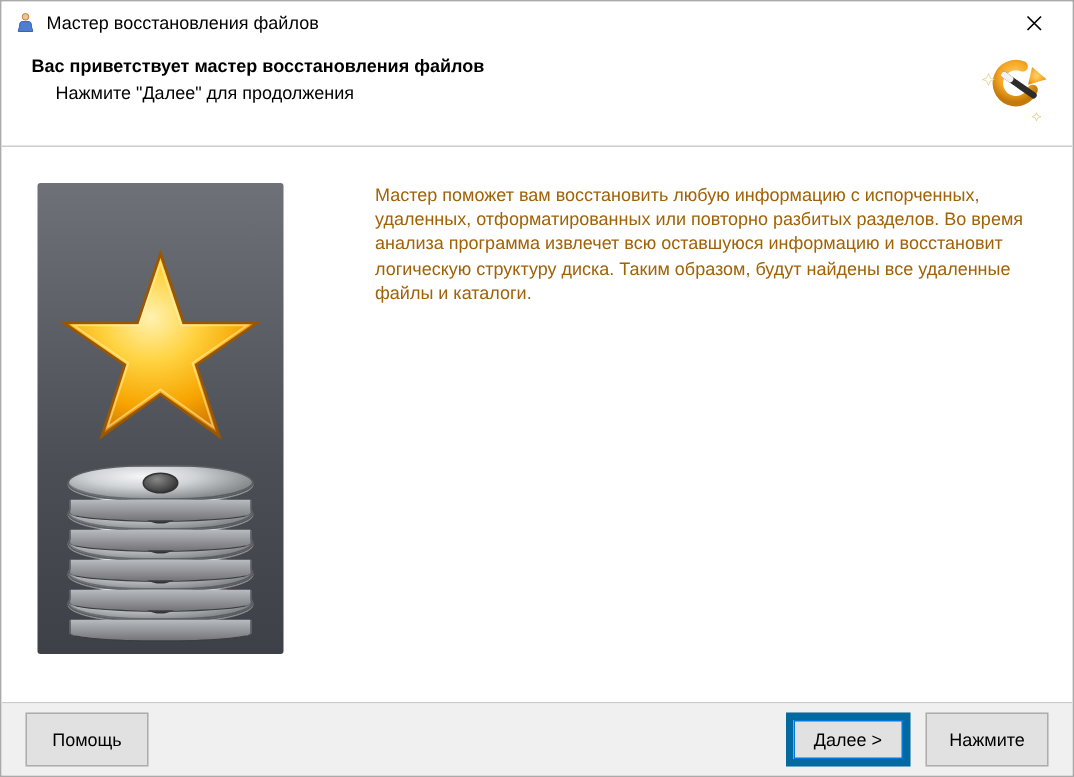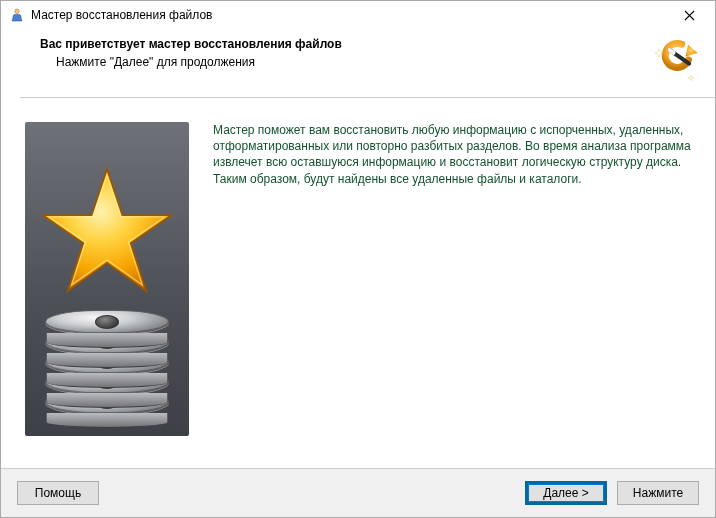--- a/index.html
+++ b/index.html
@@ -32,21 +32,20 @@
     width: 40px; height: 24px;
     display: flex; align-items: center; justify-content: center;
     cursor: default;
   }
   .header {
     background: #fff;
     padding: 8px 16px 12px 20px;
     border-bottom: 1px solid #ccc;
     display: flex;
     align-items: flex-start;
-    margin-left: 19px;
   }
   .header-text { flex: 1; }
   .header h1 {
     margin: 0 0 4px 0;
     font-size: 12px;
     font-weight: bold;
   }
   .header .subtitle {
     margin: 0 0 0 16px;
     font-size: 12px;
@@ -111,44 +110,45 @@
     position: absolute;
     top: 40px;
     width: 140px; height: 140px;
     display: flex; align-items: center; justify-content: center;
     z-index: 10;
   }
   .body-text {
     flex: 1;
     font-size: 12px;
     line-height: 1.35;
-    color: #14532d;
+    color: #a16207;
+    margin-left: 37px;
   }
   .body-text p { margin: 0 0 14px 0; }
   .footer {
     height: 48px;
     background: #f0f0f0;
     display: flex;
     align-items: center;
     padding: 0 16px;
     gap: 10px;
   }
   .footer .spacer { flex: 1; }
   button.wiz {
     min-width: 82px;
-    height: 24px;
+    height: 36px;
     padding: 0 14px;
     font-family: inherit;
     font-size: 12px;
     background: #e1e1e1;
     border: 1px solid #adadad;
     cursor: default;
   }
   button.wiz.primary {
-    border: 3px solid #0369a1;
+    border: 5px solid #0369a1;
     box-shadow: inset 0 0 0 1px #0078d7;
   }
 </style>
 </head>
 <body>
 
 <div class="titlebar">
   <span class="app-icon">
     <svg width="16" height="16" viewBox="0 0 16 16">
       <circle cx="8" cy="4.2" r="2.2" fill="#f4c28a" stroke="#b07a3a" stroke-width="0.6"></circle>

